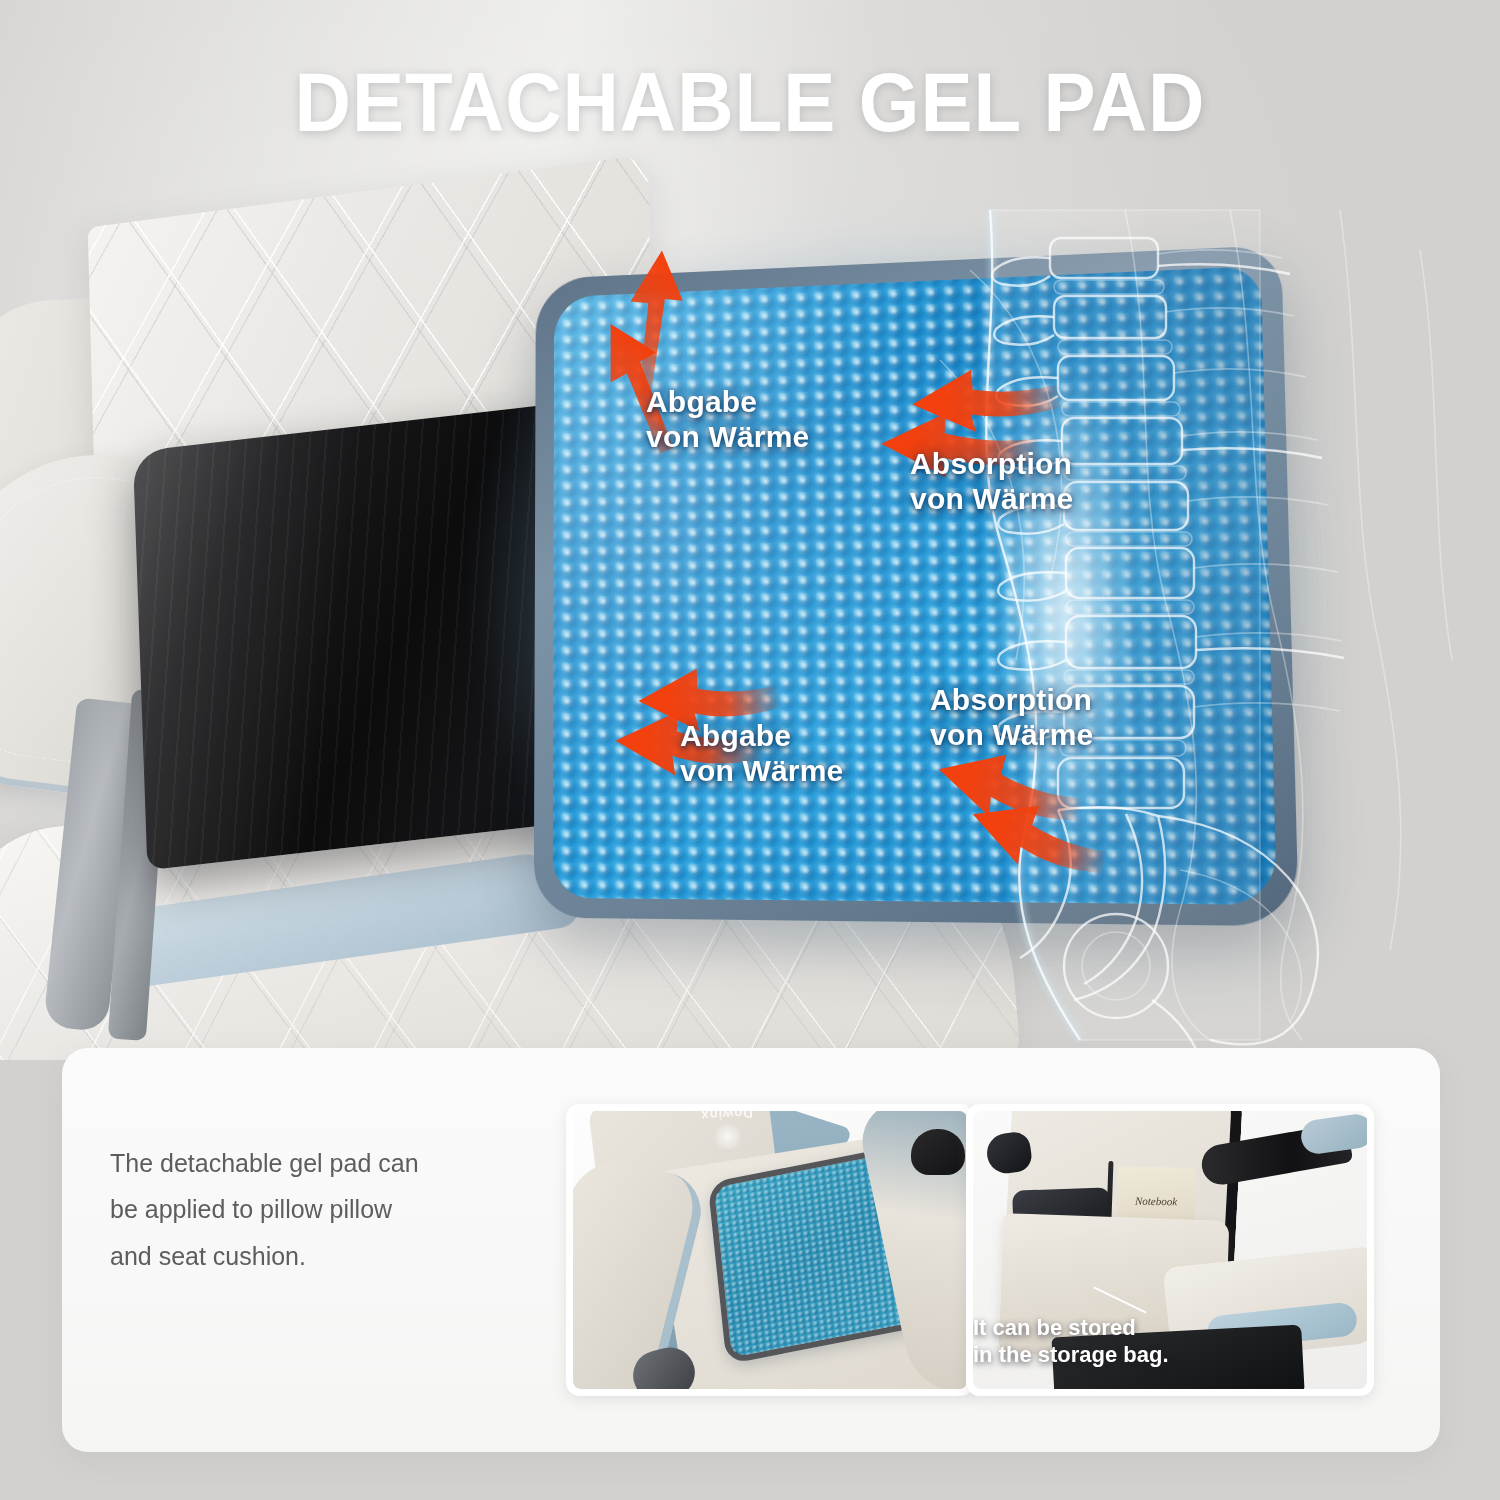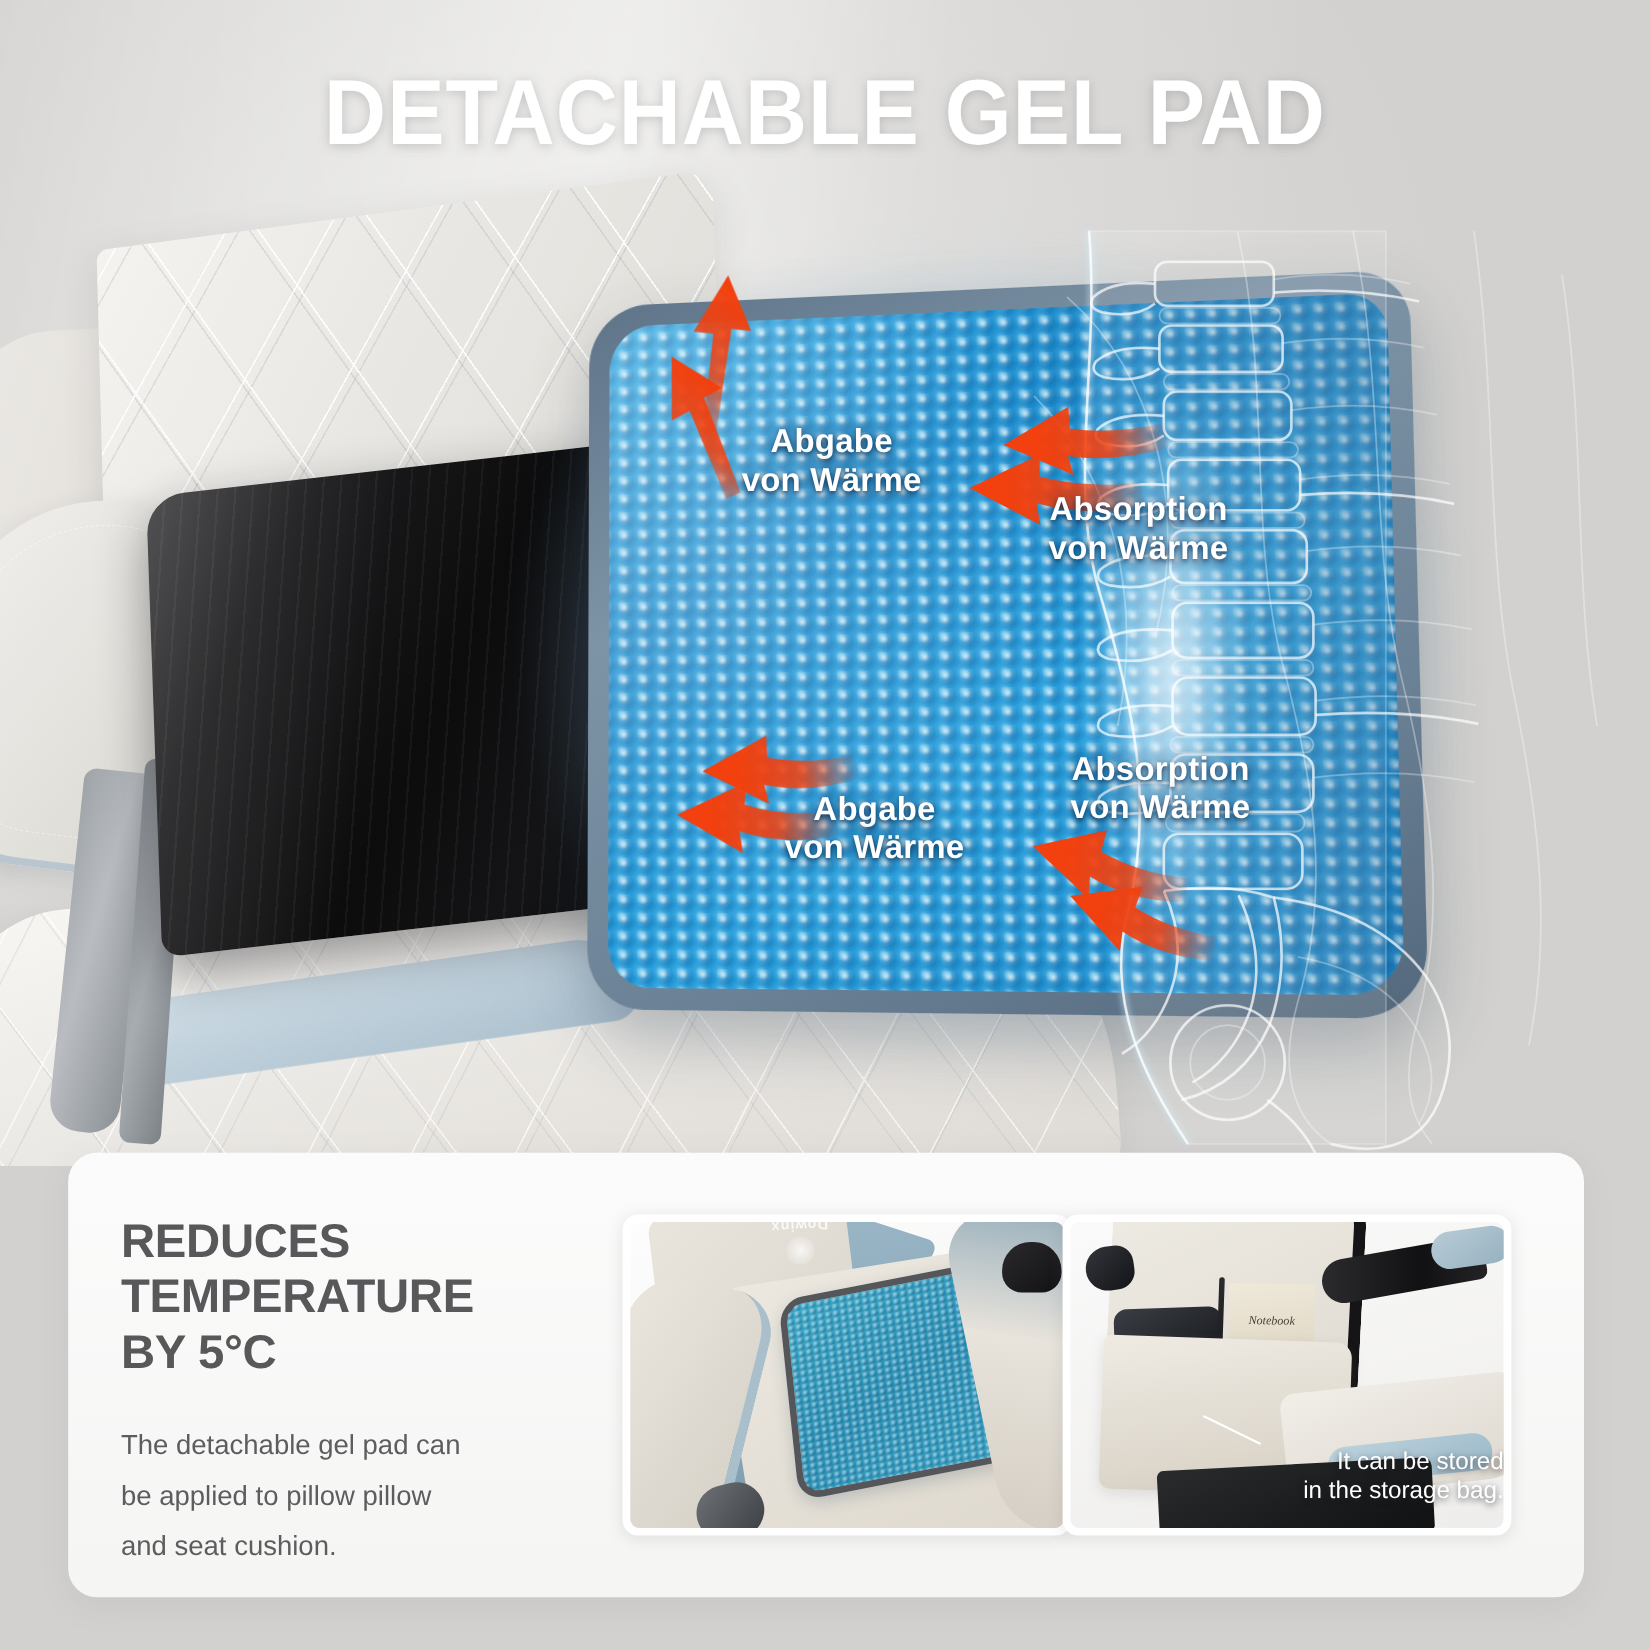--- a/index.html
+++ b/index.html
@@ -217,21 +217,21 @@
   .arrow { position: absolute; z-index: 30; }
   .arrow svg { overflow: visible; display: block; }
 
   
   .callout {
     position: absolute; z-index: 35;
     color: #ffffff;
     font-weight: 700;
     font-size: 30px;
     line-height: 1.18;
-    text-align: center;
+    text-align: left;
     letter-spacing: 0.2px;
     text-shadow:
       0 2px 5px rgba(10,45,80,0.85),
       0 0 16px rgba(10,45,80,0.55);
     white-space: pre-line;
   }
 
   
   #bottom-panel {
     position: absolute;
@@ -428,22 +428,22 @@
     background: linear-gradient(160deg, #2a2b2d 0%, #101113 100%);
     border-radius: 6px 8px 4px 4px;
     transform: rotate(-3deg);
   }
   .p2-leader {
     position: absolute; left: 118px; top: 188px; width: 58px; height: 2px;
     background: #ffffff; transform: rotate(26deg);
   }
   #photo-right-caption {
     position: absolute; left: 0; right: 0; bottom: 20px;
-    text-align: right;
-    color: #ffffff; font-weight: 400; font-size: 22px; line-height: 1.22;
+    text-align: left;
+    color: #ffffff; font-weight: 700; font-size: 22px; line-height: 1.22;
     text-shadow: 0 2px 6px rgba(30,30,35,0.7);
     white-space: pre-line;
     z-index: 5;
     margin-top: 44px;
   }
 </style>
 </head>
 <body>
 
 <div id="hero">
@@ -676,23 +676,20 @@
   <div class="callout" style="left:930px; top:682px; width:250px;">Absorption
 von Wärme</div>
 
   <div id="title">DETACHABLE GEL PAD</div>
 
 </div>
 
 <div id="bottom-panel">
 
   <div id="panel-text">
-    <div id="panel-heading">REDUCES
-TEMPERATURE
-BY 5°C</div>
     <div id="panel-body">The detachable gel pad can
 be applied to pillow pillow
 and seat cushion.</div>
   </div>
 
   <div class="photo-card" id="photo-left">
     <div class="photo-inner">
       <div class="p1-bg"></div>
       <div class="p1-blueside"></div>
       <div class="p1-backrest">

